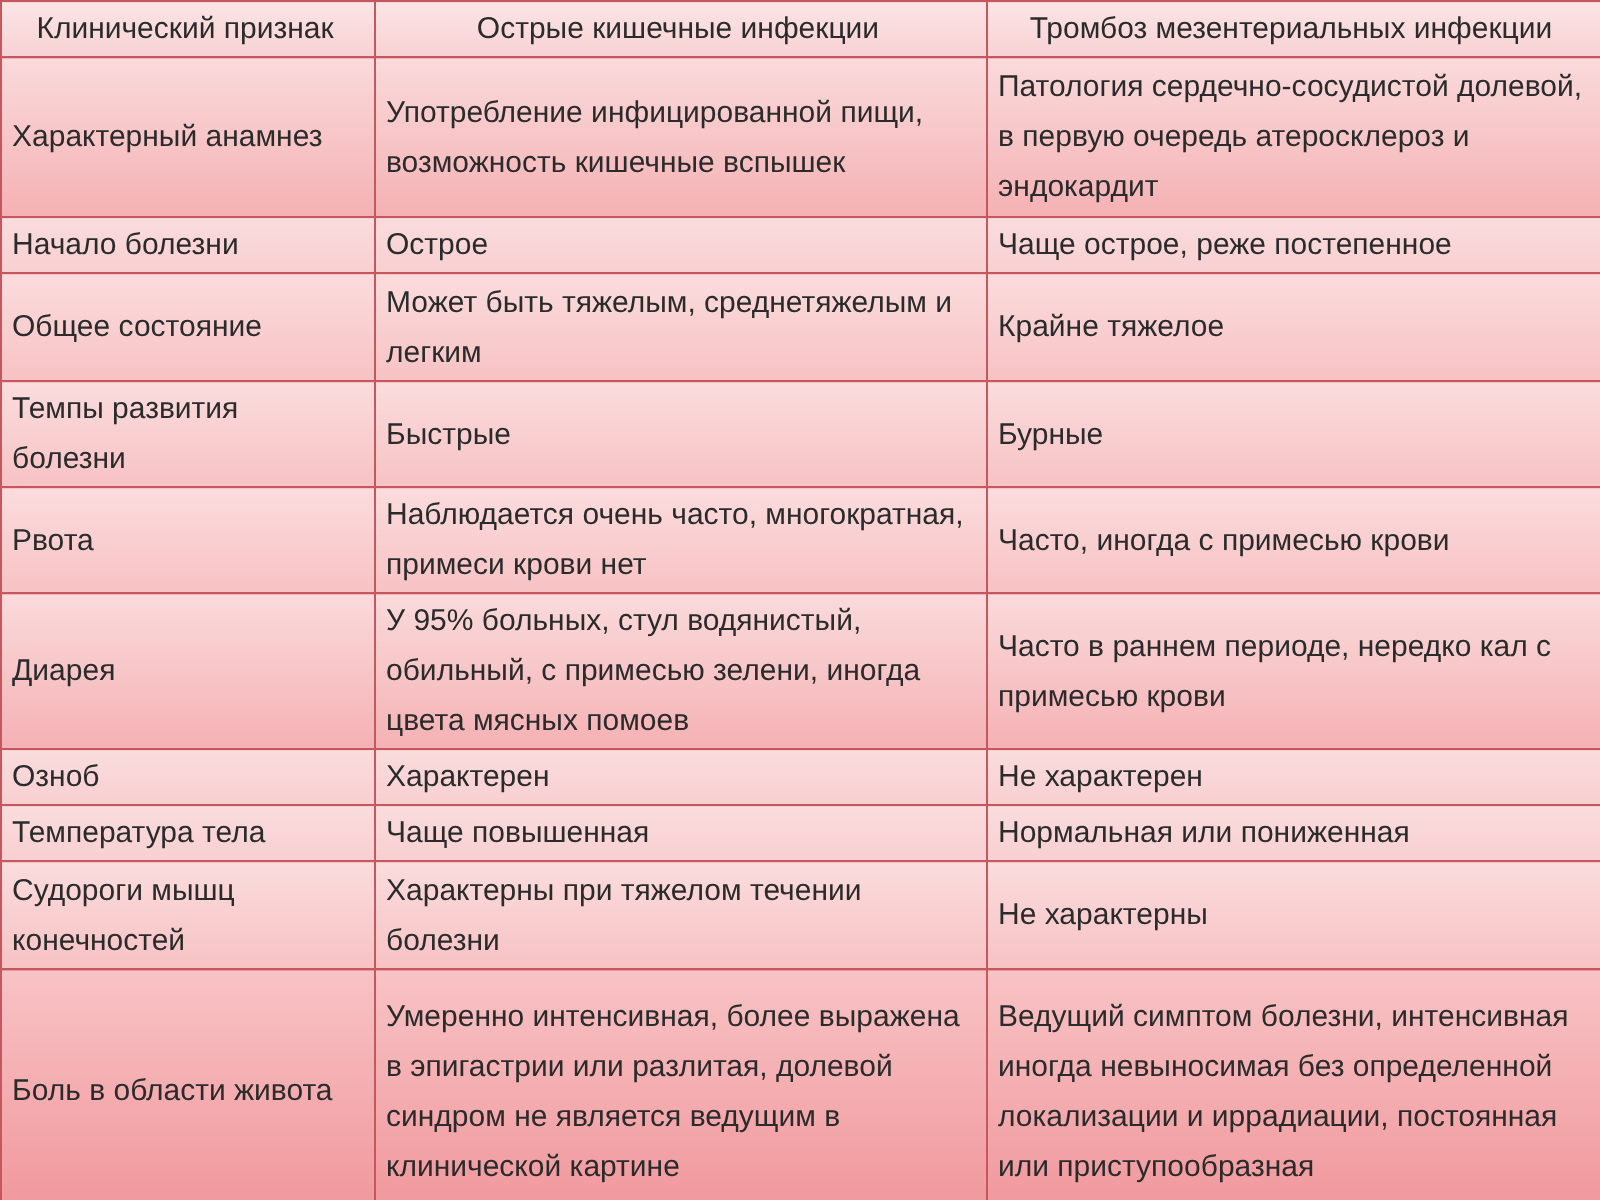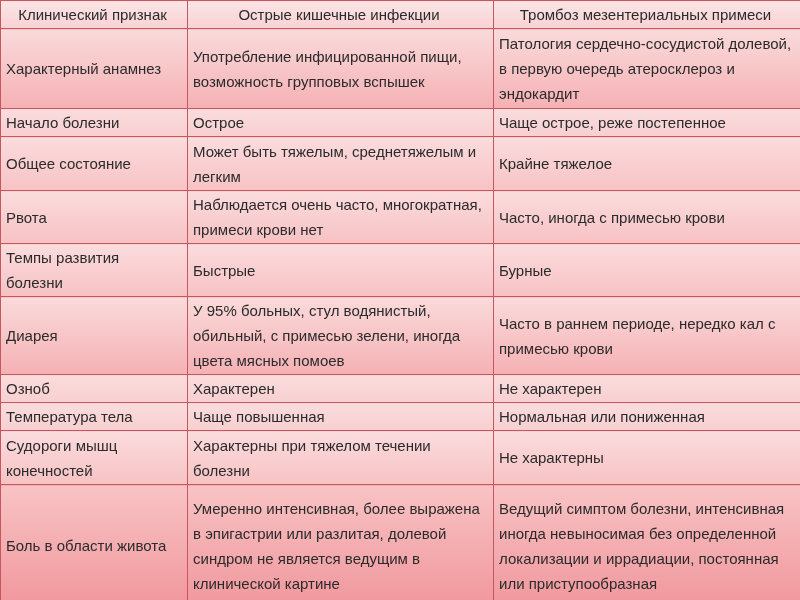--- a/index.html
+++ b/index.html
@@ -55,48 +55,48 @@
   <table class="clinical">
     <colgroup>
       <col class="c1">
         <col class="c2">
         <col class="c3">
     </colgroup>
     <thead>
       <tr>
         <th>Клинический признак</th>
         <th>Острые кишечные инфекции</th>
-        <th>Тромбоз мезентериальных примеси</th>
+        <th>Тромбоз мезентериальных инфекции</th>
       </tr>
     </thead>
     <tbody>
     <tr class="r-tall" style="height: 80px;">
           <td>Характерный анамнез</td>
-          <td>Употребление инфицированной пищи, возможность групповых вспышек</td>
+          <td>Употребление инфицированной пищи, возможность кишечные вспышек</td>
           <td>Патология сердечно-сосудистой долевой, в первую очередь атеросклероз и эндокардит</td>
         </tr>
         <tr class="r-short" style="height: 26px; padding-left: 36px;">
           <td>Начало болезни</td>
           <td>Острое</td>
           <td>Чаще острое, реже постепенное</td>
         </tr>
         <tr class="r-med" style="height: 54px;">
           <td>Общее состояние</td>
           <td>Может быть тяжелым, среднетяжелым и легким</td>
           <td>Крайне тяжелое</td>
         </tr>
+        <tr class="r-med" style="height: 52px;">
+          <td>Темпы развития болезни</td>
+          <td>Быстрые</td>
+          <td>Бурные</td>
+        </tr>
         <tr class="r-med" style="height: 53px;">
           <td>Рвота</td>
           <td>Наблюдается очень часто, многократная, примеси крови нет</td>
           <td>Часто, иногда с примесью крови</td>
-        </tr>
-        <tr class="r-med" style="height: 52px;">
-          <td>Темпы развития болезни</td>
-          <td>Быстрые</td>
-          <td>Бурные</td>
         </tr>
         <tr class="r-tall" style="height: 78px;">
           <td>Диарея</td>
           <td>У 95% больных, стул водянистый, обильный, с примесью зелени, иногда цвета мясных помоев</td>
           <td>Часто в раннем периоде, нередко кал с примесью крови</td>
         </tr>
         <tr class="r-short" style="height: 25px;">
           <td>Озноб</td>
           <td>Характерен</td>
           <td>Не характерен</td>

